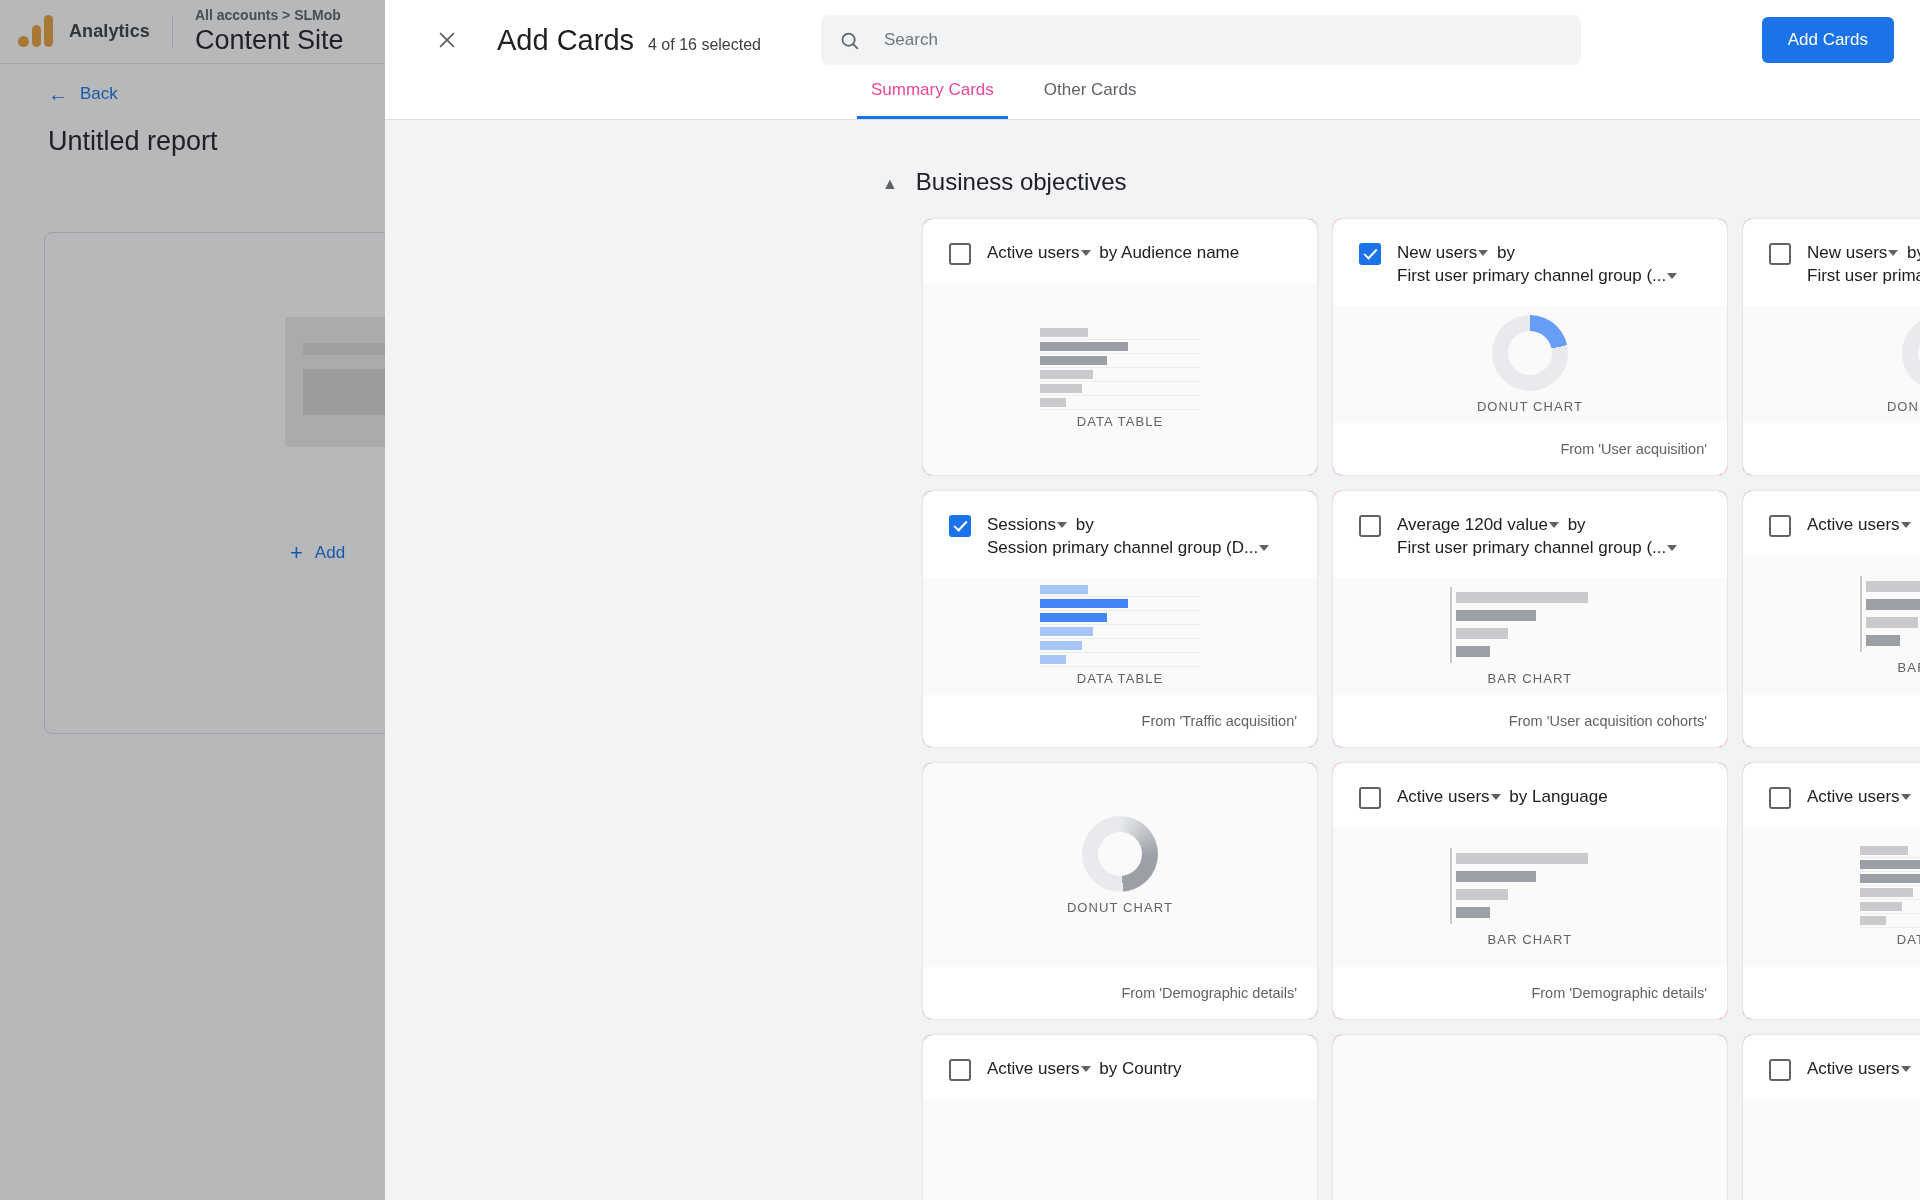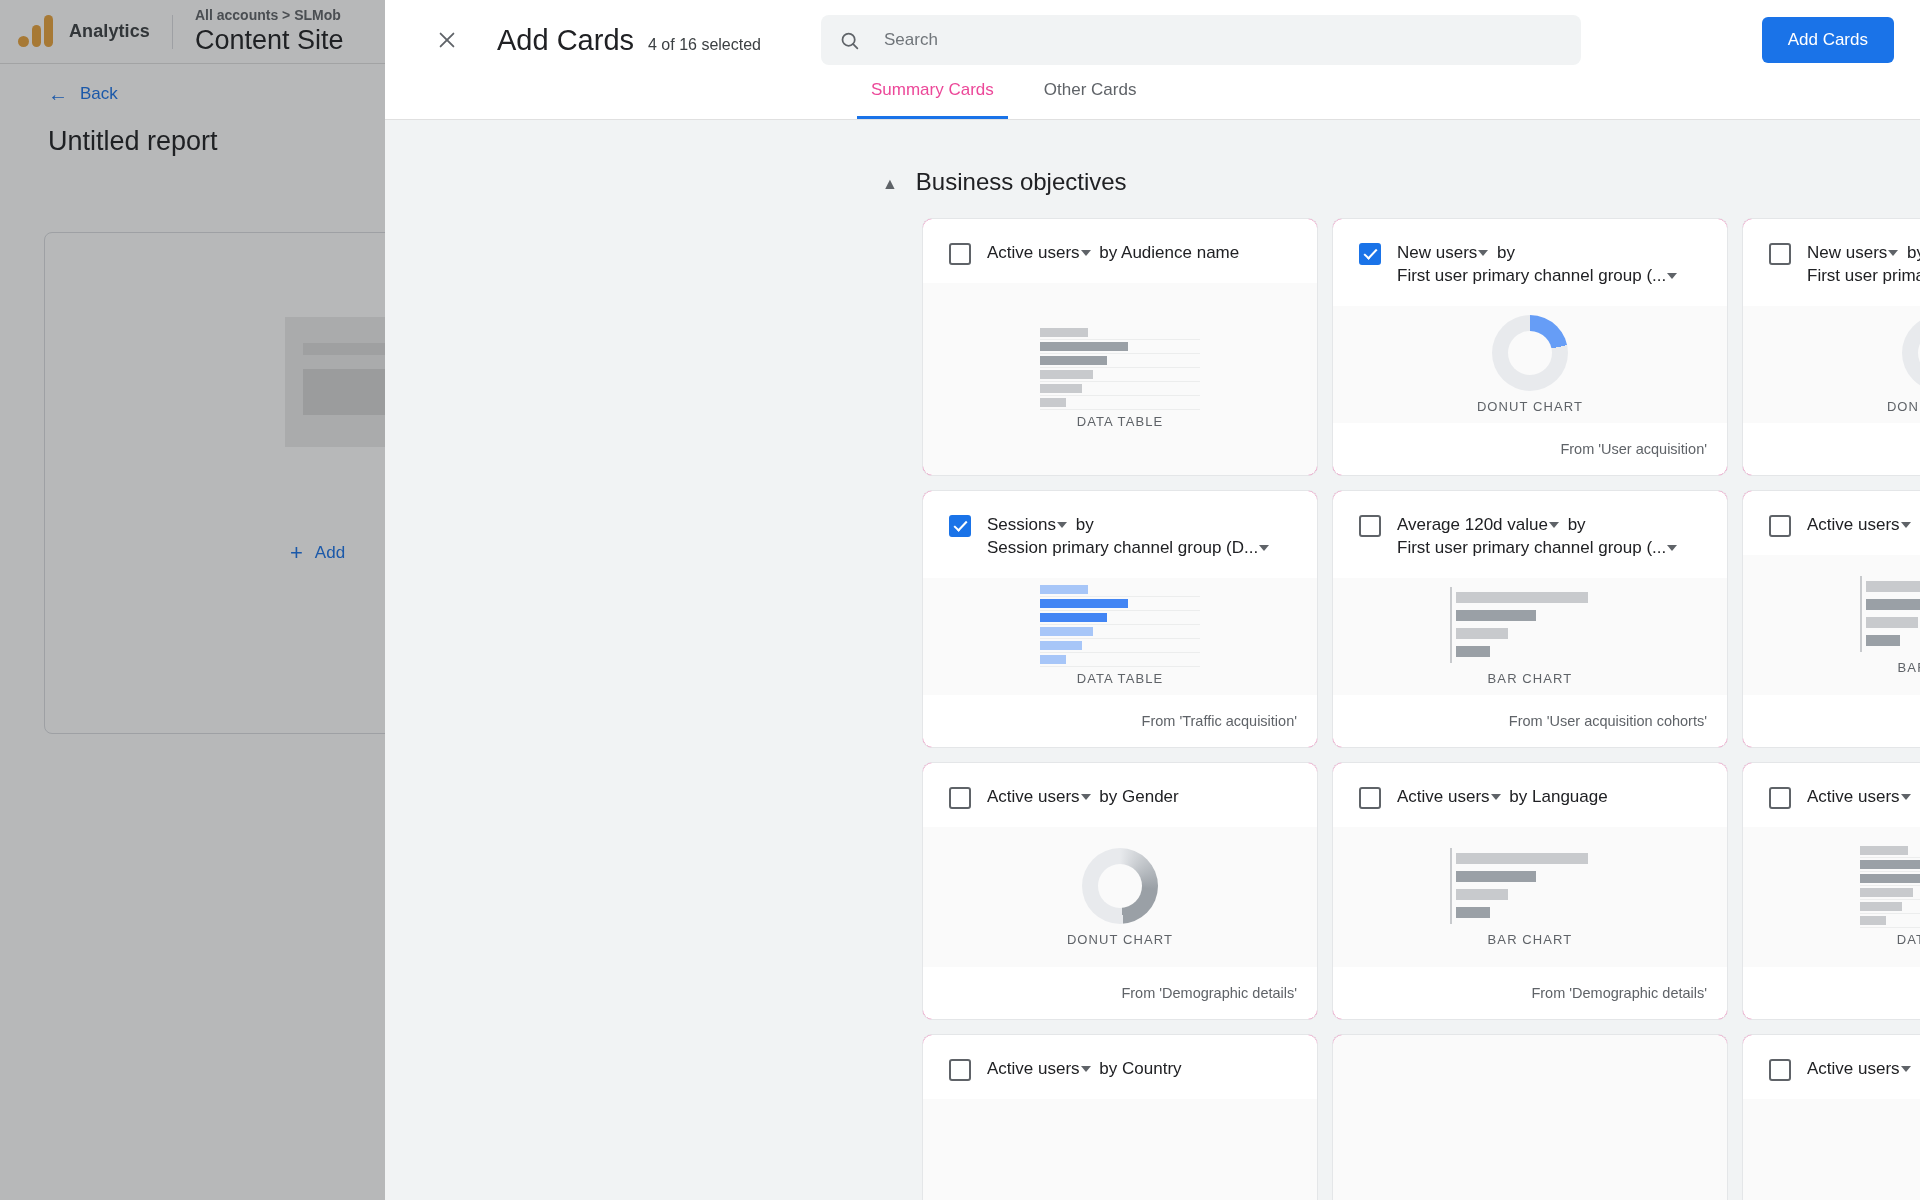--- a/index.html
+++ b/index.html
@@ -378,24 +378,20 @@
                   <div class="b" style="width:34%"></div>
                   <div class="b dark" style="width:22%"></div>
                 </div>
               </div>
             </div>
             <div class="thumb-type">BAR CHART</div>
           </div>
           <div class="card-foot"></div>
         </div>
         <div class="card">
-          <div class="card-head">
-            <div class="cbx"></div>
-            <div class="card-label"><span>Active users</span><span class="dd"></span><span> by</span> <span>Gender</span></div>
-          </div>
           <div class="thumb">
             <div class="art">
               <div class="art-donut donut-grey2" style="margin:0 auto"></div>
             </div>
             <div class="thumb-type">DONUT CHART</div>
           </div>
           <div class="card-foot">
             <span>From 'Demographic details'</span>
           </div>
         </div>

